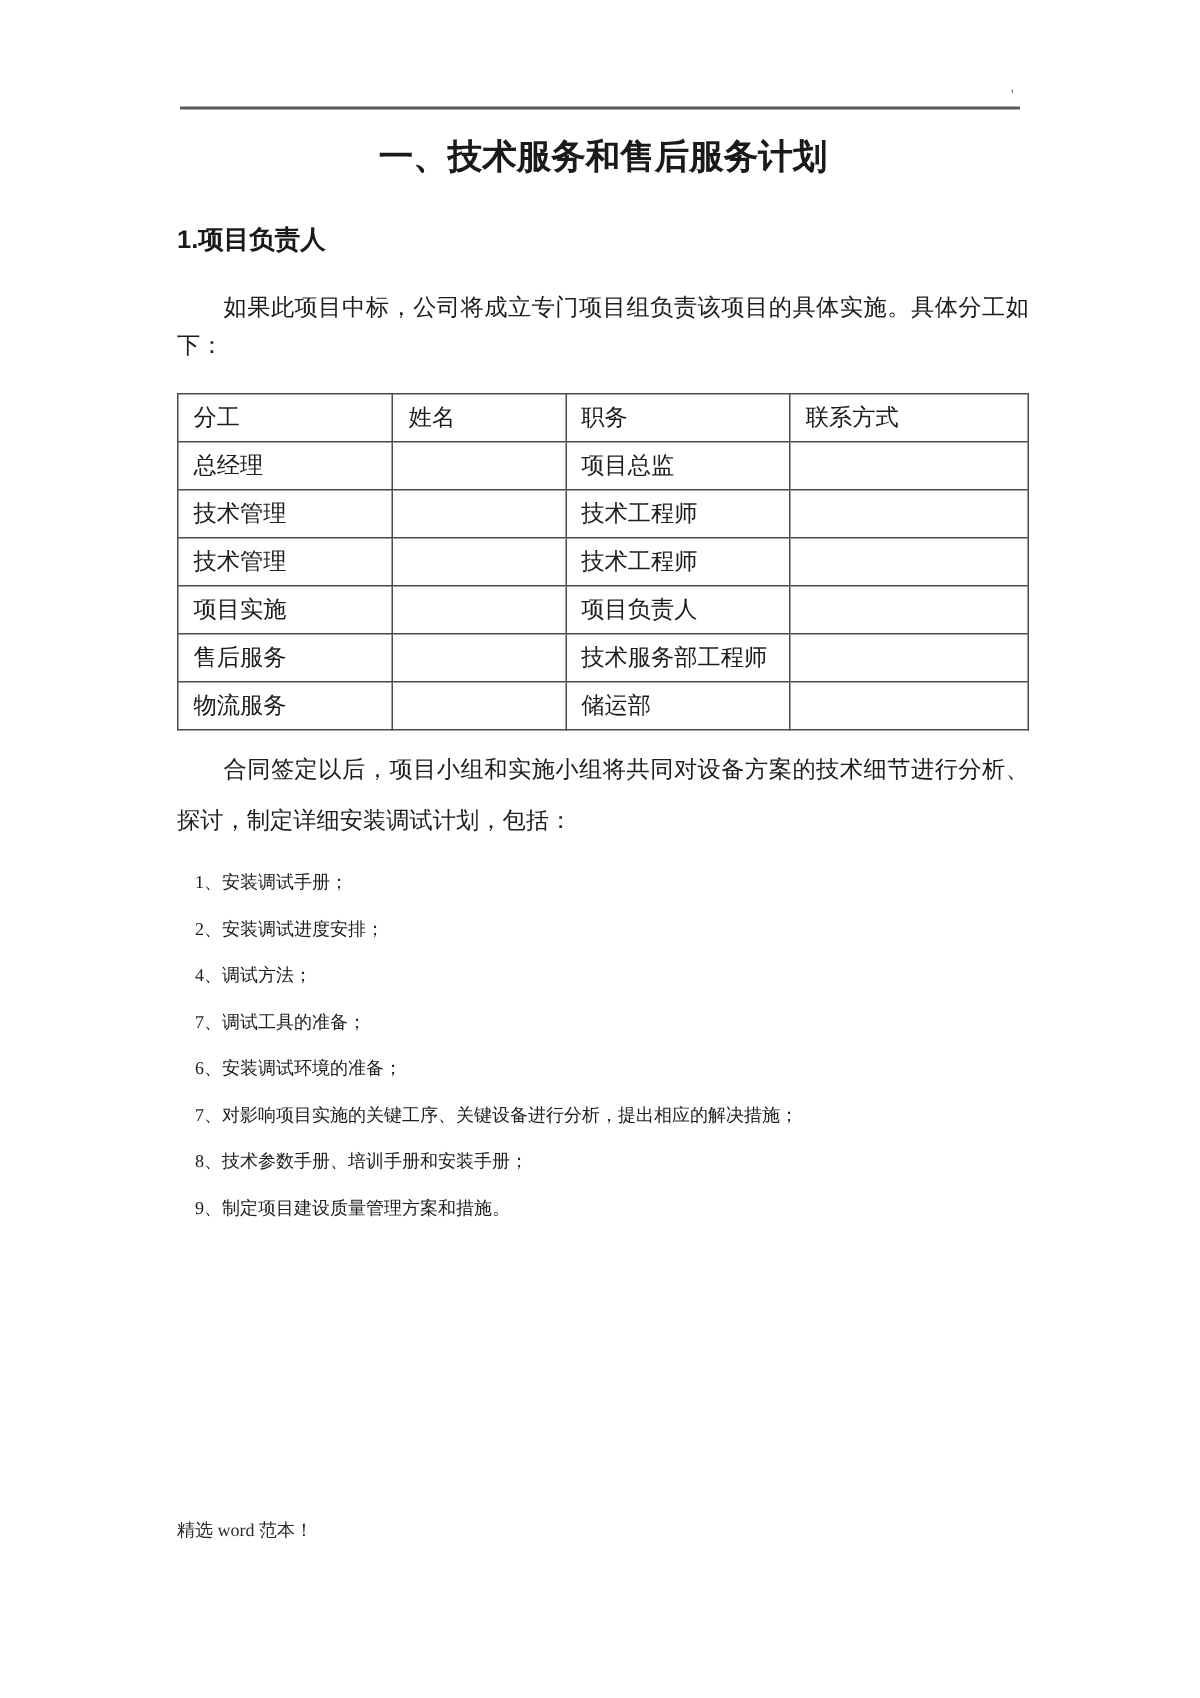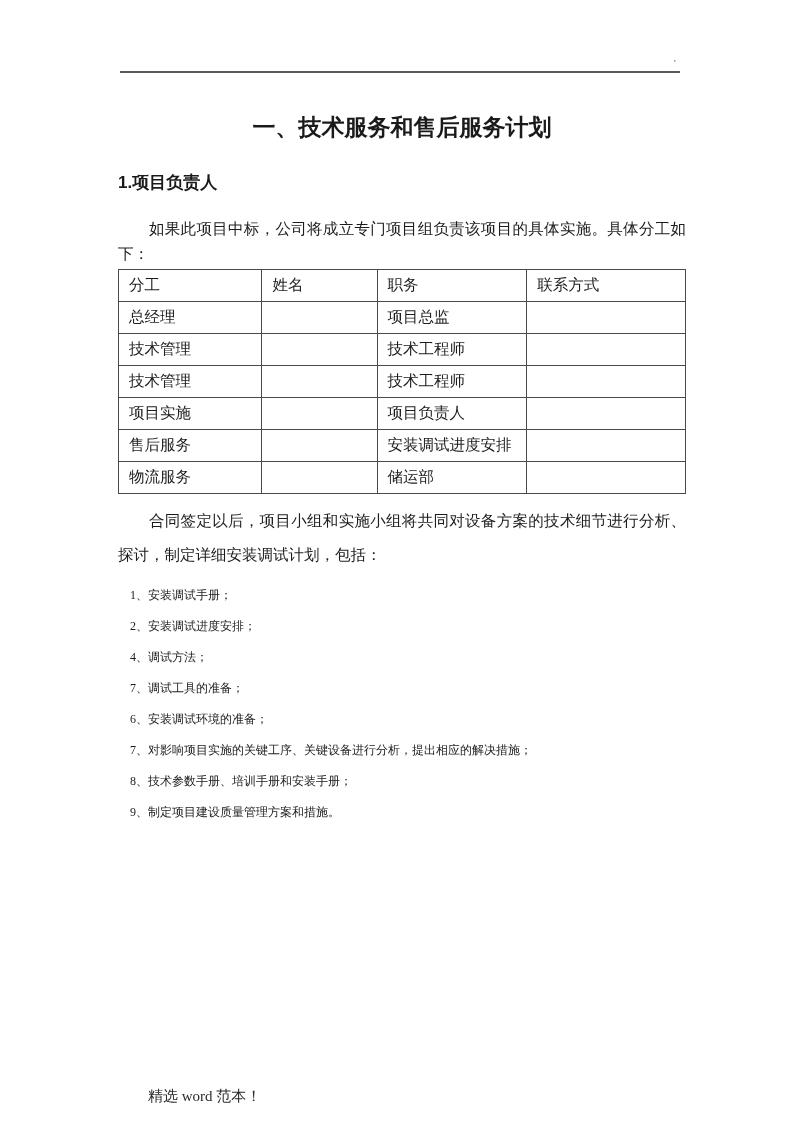--- a/index.html
+++ b/index.html
@@ -30,21 +30,21 @@
     left: 674px;
     font-size: 9px;
     color: #555555;
     font-family: "Liberation Sans", "DejaVu Sans", sans-serif;
   }
   .content {
     padding: 0 114px 0 118px;
   }
   .doc-title {
     margin: 0;
-    padding-top: 112px;
+    padding-top: 89px;
     font-family: "Liberation Sans", "DejaVu Sans", sans-serif;
     font-weight: bold;
     font-size: 23px;
     line-height: 30px;
     text-align: center;
     color: #1a1a1a;
   }
   .section-heading {
     margin: 40px 0 0 0;
     font-family: "Liberation Sans", "DejaVu Sans", sans-serif;
@@ -64,21 +64,21 @@
   .body-paragraph {
     margin: 22px 0 0 0;
     font-size: 15.5px;
     line-height: 25px;
     text-indent: 2em;
     text-align: justify;
     color: #1c1c1c;
   }
   .assignment-table {
     width: 100%;
-    margin-top: 3px;
+    margin-top: 19px;
     border-collapse: collapse;
     table-layout: fixed;
     font-size: 15.5px;
     color: #1c1c1c;
   }
   .assignment-table col.c1 { width: 25.3%; }
   .assignment-table col.c2 { width: 20.3%; }
   .assignment-table col.c3 { width: 26.4%; }
   .assignment-table col.c4 { width: 28.0%; }
   .assignment-table th,
@@ -107,25 +107,24 @@
   }
   .list-item {
     font-size: 12px;
     line-height: 31px;
     color: #1c1c1c;
     white-space: nowrap;
   }
   .footer-note {
     position: absolute;
     left: 118px;
-    top: 1088px;
-    font-size: 15px;
+    top: 1012px;
+    font-size: 12px;
     line-height: 16px;
     color: #2a2a2a;
-    margin-left: 30px;
   }
 </style>
 </head>
 <body>
 
 <div class="page">
 
   <div class="header-rule"></div>
   <span class="header-stray-mark">'</span>
 
@@ -174,21 +173,21 @@
         </tr>
         <tr>
           <td>项目实施</td>
           <td></td>
           <td>项目负责人</td>
           <td></td>
         </tr>
         <tr>
           <td>售后服务</td>
           <td></td>
-          <td>安装调试进度安排</td>
+          <td>技术服务部工程师</td>
           <td></td>
         </tr>
         <tr>
           <td>物流服务</td>
           <td></td>
           <td>储运部</td>
           <td></td>
         </tr>
       </tbody>
     </table>

